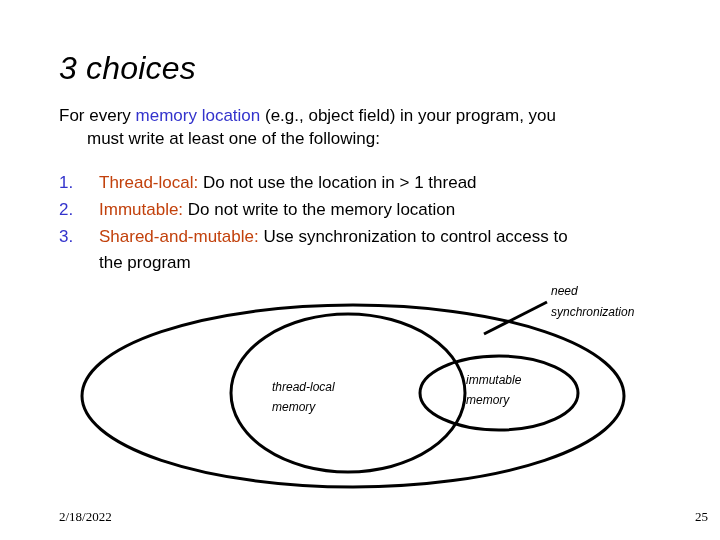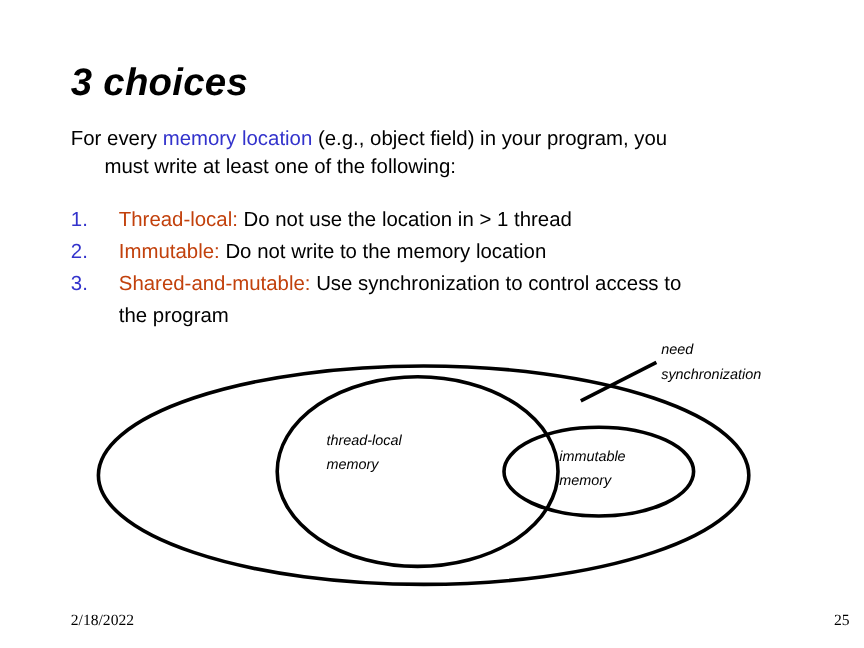--- a/index.html
+++ b/index.html
@@ -18,21 +18,21 @@
     overflow: hidden;
   }
 
   
   #slide-title {
     position: absolute;
     left: 59px;
     top: 50px;
     font-size: 32px;
     font-style: italic;
-    font-weight: bold;
+    font-weight: normal;
     color: #000000;
     letter-spacing: 0.2px;
     white-space: nowrap;
   }
 
   
   #intro {
     position: absolute;
     left: 59px;
     top: 104px;
@@ -97,21 +97,21 @@
     color: #000000;
     white-space: pre-line;
     font-style: italic;
   }
   #label-all-memory {
     left: 110px;
     top: 366px;
   }
   #label-thread-local {
     left: 272px;
-    top: 357px;
+    top: 377px;
   }
   #label-immutable {
     left: 466px;
     top: 370px;
   }
   #label-need-sync {
     left: 551px;
     top: 281px;
     line-height: 21px;
   }

